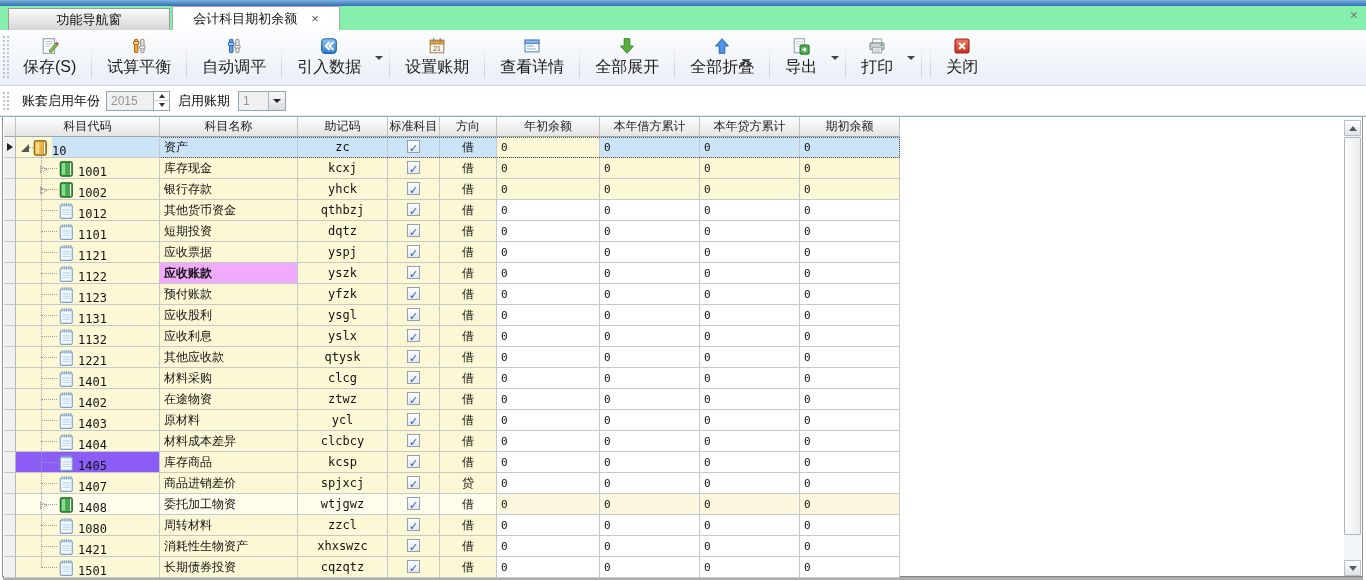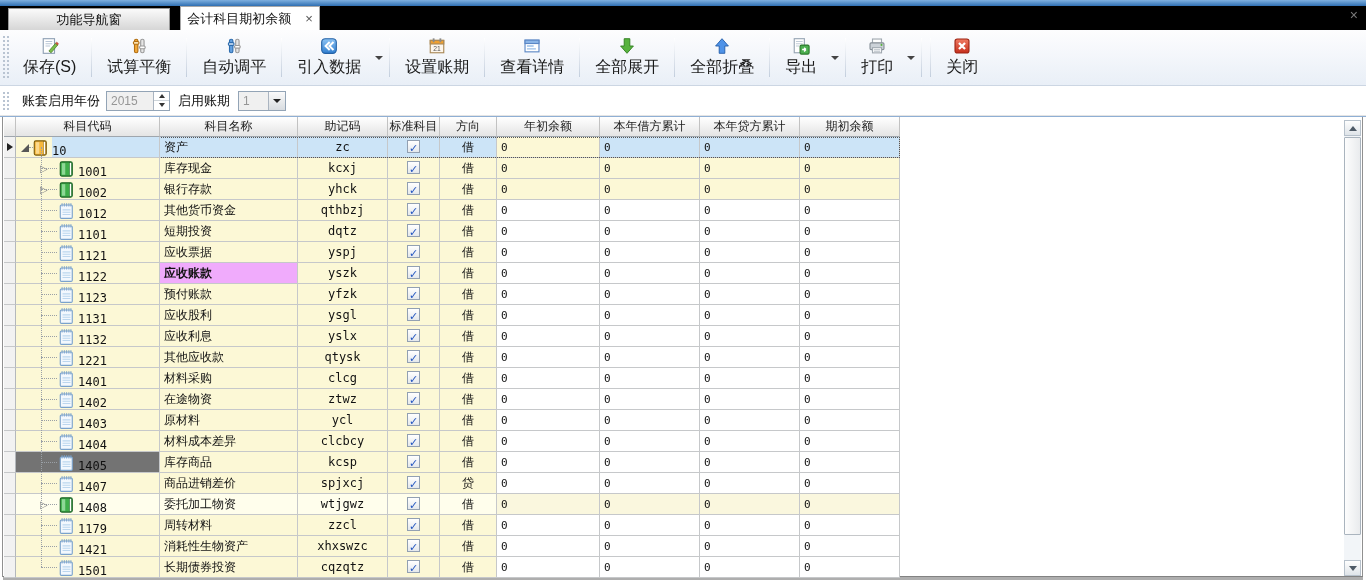--- a/index.html
+++ b/index.html
@@ -7,25 +7,25 @@
        font-family:"Liberation Sans","DejaVu Sans",sans-serif;
        -webkit-font-smoothing:antialiased;position:relative;}
   .edge{position:absolute;top:0;bottom:0;width:2px;background:#d8dde2;z-index:0;}
   .edge.l{left:0}.edge.r{right:0}
 
   
   .topstrip{position:absolute;left:0;top:0;width:1366px;height:6px;
     background:linear-gradient(#7fb0df,#2f6fb2);}
 
   
-  .tabbar{position:absolute;left:0;top:6px;width:1366px;height:24px;background:#000000;}
+  .tabbar{position:absolute;left:0;top:6px;width:1366px;height:24px;background:#86efac;}
   .tab{position:absolute;box-sizing:border-box;text-align:center;font-size:13px;color:#111;cursor:default;}
   .tab.inactive{left:8px;top:2px;width:162px;height:22px;line-height:21px;
     background:linear-gradient(#fafafa,#d6d6d6);border:1px solid #9a9a9a;border-bottom:none;}
-  .tab.active{left:180px;top:0;width:140px;height:24px;line-height:23px;background:#fff;
+  .tab.active{left:172px;top:0;width:168px;height:24px;line-height:23px;background:#fff;
     border:1px solid #a8a8a8;border-bottom:none;display:flex;align-items:center;justify-content:center;gap:14px;}
   .tabclose{color:#555;font-size:13px;line-height:1;}
   .cornerclose{position:absolute;right:8px;top:1px;color:#7a7a7a;font-size:14px;cursor:default;}
 
   
   .toolbar{position:absolute;left:0;top:30px;width:1366px;height:56px;box-sizing:border-box;
     background:linear-gradient(#fdfdfe,#e9eff7);border-bottom:1px solid #ccd6e3;
     display:flex;align-items:stretch;padding-left:2px;}
   .grip{width:7px;margin:6px 2px 6px 1px;
     background-image:repeating-linear-gradient(#b9c4d2 0 2px,transparent 2px 4px),
@@ -641,21 +641,21 @@
           <div class="gcell ctr" style="width: 57px; background: rgb(252, 248, 214);">借</div>
           <div class="gcell amt" style="width: 103px; background: rgb(255, 255, 255);">0</div>
           <div class="gcell amt" style="width: 100px; background: rgb(255, 255, 255);">0</div>
           <div class="gcell amt" style="width: 100px; background: rgb(255, 255, 255);">0</div>
           <div class="gcell amt" style="width: 100px; background: rgb(255, 255, 255);">0</div>
         </div>
       </div>
       <div class="grow">
         <div class="gcell selcell" style="width: 12px;"></div>
         <div class="rowmain">
-          <div class="gcell c-code" style="width: 144px; background: #737373;">
+          <div class="gcell c-code" style="width: 144px; background: #8b5cf6;">
             <div class="stub"></div>
             <div class="nicon" style="left: 43px;"><svg width="15" height="17" viewBox="0 0 13 15">
                 <rect x="1" y="2.6" width="10.6" height="11.8" rx="1" fill="#f3f8fe" stroke="#7aa2cc"></rect>
                 <path d="M2.6 1 v3 M4.6 1 v3 M6.6 1 v3 M8.6 1 v3 M10.4 1 v3" stroke="#7aa2cc" stroke-width=".8"></path>
                 <path d="M3 7h7M3 9h7M3 11h7" stroke="#bcd6ee" stroke-width="1"></path>
               </svg></div>
             <div class="codetxt" style="left: 62px;">1405</div>
           </div>
           <div class="gcell pl4" style="width: 138px; background: rgb(252, 248, 214);">库存商品</div>
           <div class="gcell mn" style="width: 90px; background: rgb(252, 248, 214);">kcsp</div>
@@ -715,21 +715,21 @@
       <div class="grow">
         <div class="gcell selcell" style="width: 12px;"></div>
         <div class="rowmain">
           <div class="gcell c-code" style="width: 144px; background: rgb(252, 248, 214);">
             <div class="stub"></div>
             <div class="nicon" style="left: 43px;"><svg width="15" height="17" viewBox="0 0 13 15">
                 <rect x="1" y="2.6" width="10.6" height="11.8" rx="1" fill="#f3f8fe" stroke="#7aa2cc"></rect>
                 <path d="M2.6 1 v3 M4.6 1 v3 M6.6 1 v3 M8.6 1 v3 M10.4 1 v3" stroke="#7aa2cc" stroke-width=".8"></path>
                 <path d="M3 7h7M3 9h7M3 11h7" stroke="#bcd6ee" stroke-width="1"></path>
               </svg></div>
-            <div class="codetxt" style="left: 62px;">1179</div>
+            <div class="codetxt" style="left: 62px;">1080</div>
           </div>
           <div class="gcell pl4" style="width: 138px; background: rgb(252, 248, 214);">周转材料</div>
           <div class="gcell mn" style="width: 90px; background: rgb(252, 248, 214);">zzcl</div>
           <div class="gcell ctr" style="width: 52px; background: rgb(252, 248, 214);"><div class="cb"></div></div>
           <div class="gcell ctr" style="width: 57px; background: rgb(252, 248, 214);">借</div>
           <div class="gcell amt" style="width: 103px; background: rgb(255, 255, 255);">0</div>
           <div class="gcell amt" style="width: 100px; background: rgb(255, 255, 255);">0</div>
           <div class="gcell amt" style="width: 100px; background: rgb(255, 255, 255);">0</div>
           <div class="gcell amt" style="width: 100px; background: rgb(255, 255, 255);">0</div>
         </div>

